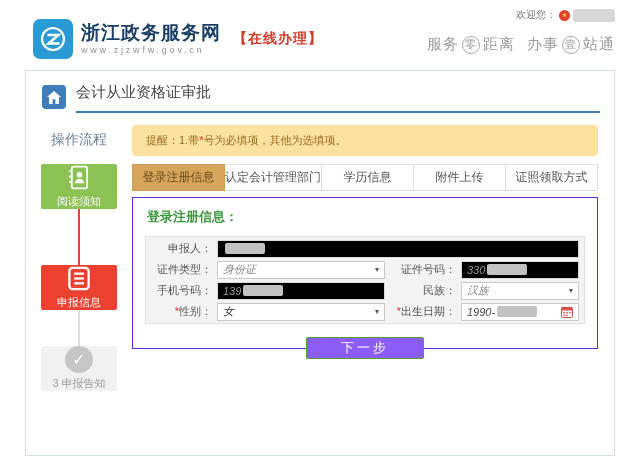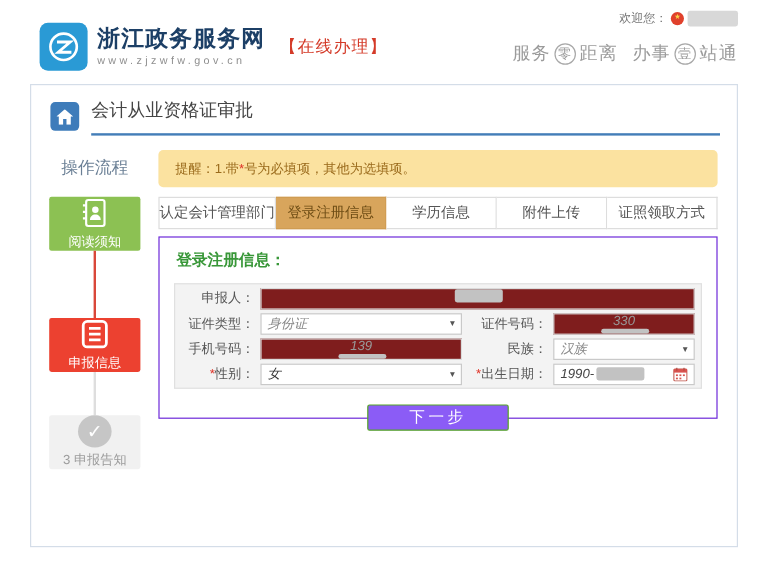--- a/index.html
+++ b/index.html
@@ -9,21 +9,21 @@
     font-family:"Liberation Sans","DejaVu Sans",sans-serif; color:#333;
   }
   
   .header { height:70px; padding:8px 25px 0 33px; display:flex; justify-content:space-between; }
   .header-left { display:flex; align-items:center; }
   .logo { width:40px; height:40px; background:#2a9ad5; border-radius:7px;
           display:flex; align-items:center; justify-content:center; flex:0 0 auto; }
   .brand { margin-left:8px; }
   .brand-name { font-size:19px; font-weight:bold; color:#1c3f66; letter-spacing:1px; line-height:20px; }
   .brand-url { font-size:9px; color:#8f8f8f; letter-spacing:2.8px; margin-top:2px; }
-  .mode-label { color:#d43a28; font-size:14px; font-weight:normal; margin-left:12px; letter-spacing:1px; }
+  .mode-label { color:#d43a28; font-size:14px; font-weight:bold; margin-left:12px; letter-spacing:1px; }
   .header-right { display:flex; flex-direction:column; align-items:flex-end; padding-top:0;margin-left:11px; }
   .welcome { font-size:10px; color:#777; display:flex; align-items:center; gap:3px; }
   .emblem { width:11px; height:11px; background:#e0412c; border-radius:50%;
             display:inline-flex; align-items:center; justify-content:center;
             color:#f7d64a; font-size:6px; line-height:1; }
   .redacted { background:#d8d8d8; border-radius:2px; display:inline-block; }
   .redacted.name { width:42px; height:13px; }
   .slogan { margin-top:13px; font-size:15px; color:#9b9b9b; display:flex; align-items:center; letter-spacing:1px; }
   .slogan .gap { width:12px; }
   .circle-char { width:18px; height:18px; border:1px solid #a8a8a8; border-radius:50%;
@@ -67,21 +67,21 @@
   
   .form-panel { border:1px solid #6d28d9; margin-top:6px; padding:10px 12px 0; height:152px; }
   .section-title { color:#389738; font-size:13px; font-weight:bold; margin:0 0 10px 2px; }
   .form-table { border:1px solid #e0e0e0; background:#f3f3f3; padding:1px 0; }
   .frow { display:grid; grid-template-columns:66px 168px 76px 1fr; align-items:center;
           height:21px; padding:0 5px; }
   .frow.full { grid-template-columns:66px 1fr; }
   .flabel { text-align:right; color:#555; padding-right:5px; font-size:11px; white-space:nowrap; }
   .finput { height:18px; border:1px solid #c9c9c9; background:#fff; display:flex;
             align-items:center; padding:0 5px; font-size:11px; color:#444;font-style:italic; }
-  .finput.disabled { background:#7f1d1d; border-color:#dbdbdb; color:#999;flex-direction:column; }
+  .finput.disabled { background:#000000; border-color:#dbdbdb; color:#999; }
   .finput.select .val { color:#888; }
   .finput.select.dark .val { color:#333; }
   .arrow { margin-left:auto; font-size:8px; color:#555; line-height:1; }
   .redacted.sm { width:40px; height:11px; background:#c2c2c2; margin-left:2px; }
   .cal { margin-left:auto; display:flex; }
   .btn-next { display:block; margin:13px auto 0; background:#8b5cf6; color:#fff;
               border:1px solid #54a524; font-size:13px; padding:1px 34px;
               border-radius:2px; letter-spacing:3px; cursor:pointer;
               font-family:"Liberation Sans","DejaVu Sans",sans-serif; }
 </style>
@@ -167,22 +167,22 @@
       <div class="step-box step-grey">
         <div class="check-circle">
             <span>✓</span>
           </div>
         <div class="step-label">3 申报告知</div>
       </div>
     </div>
 
     <div class="main-col">
       <div class="tabs">
+        <div class="tab active">登录注册信息</div>
         <div class="tab">认定会计管理部门</div>
-        <div class="tab active">登录注册信息</div>
         <div class="tab">学历信息</div>
         <div class="tab">附件上传</div>
         <div class="tab">证照领取方式</div>
       </div>
 
       <div class="form-panel">
         <div class="section-title">登录注册信息：</div>
 
         <div class="form-table">
           <div class="frow full">

